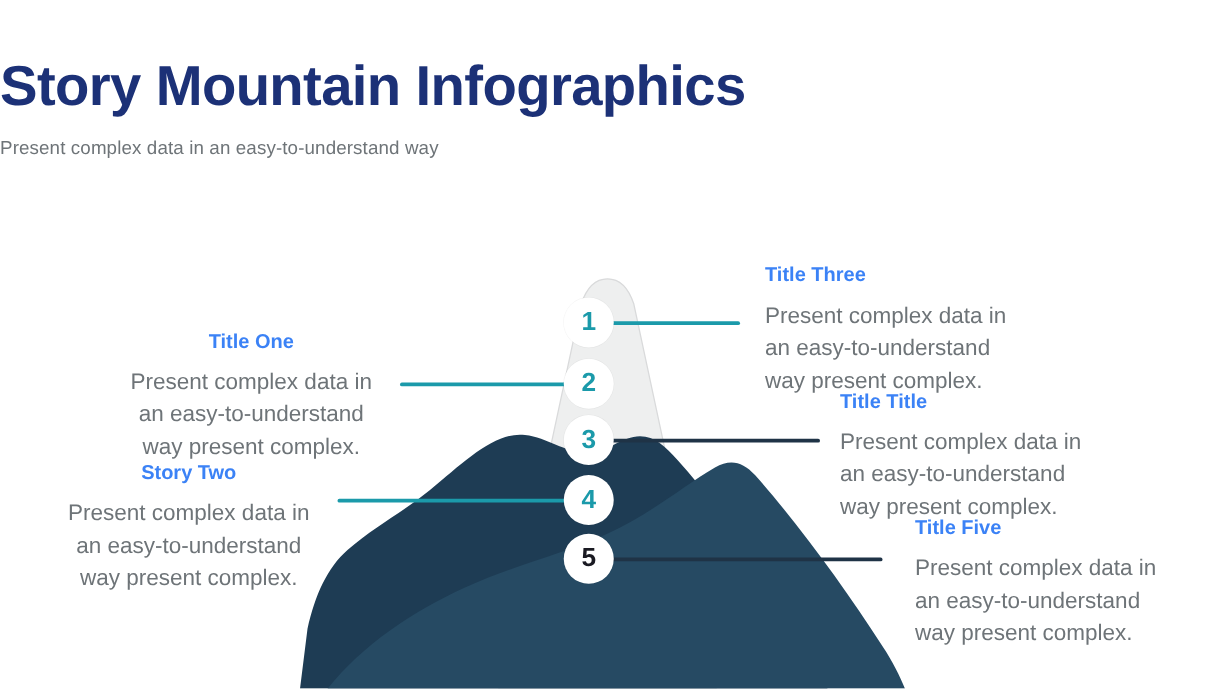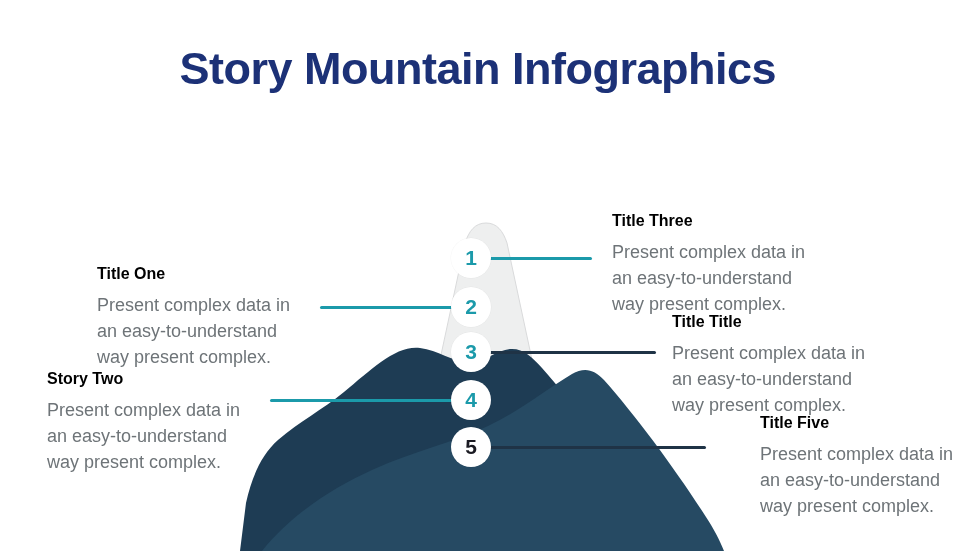--- a/index.html
+++ b/index.html
@@ -17,21 +17,21 @@
     background: #ffffff;
     overflow: hidden;
   }
 
   
   #header {
     position: absolute;
     top: 44px;
     left: 0;
     width: 776px;
-    text-align: right;
+    text-align: left;
   }
   #slide-title {
     font-size: 45px;
     font-weight: bold;
     color: #1c3177;
     letter-spacing: -0.5px;
     line-height: 1.1;
     margin: 0;
   }
   #slide-subtitle {
@@ -73,39 +73,40 @@
   }
 
   
   .label-block {
     position: absolute;
     width: 210px;
   }
   .label-block .lbl-title {
     font-size: 16px;
     font-weight: bold;
-    color: #000000;
+    color: #3b82f6;
     margin-bottom: 9px;
     line-height: 1.2;
   }
   .label-block .lbl-body {
     font-size: 18px;
     color: #6e7478;
     line-height: 1.45;
   }
-  .align-right { text-align: left; }
+  .align-right { text-align: center; }
   .align-left  { text-align: left; }
 </style>
 </head>
 <body>
 
 <div id="slide">
 
   <div id="header">
     <div id="slide-title">Story Mountain Infographics</div>
+    <div id="slide-subtitle">Present complex data in an easy-to-understand way</div>
   </div>
 
   <svg id="mountain-art" viewBox="0 0 980 551">
 
     <path fill="#eeefef" stroke="#d9dadb" stroke-width="1" d="M 486 223
              C 497 223, 503 231, 507 243
              L 573 551
              L 399 551
              L 465 243
              C 469 231, 475 223, 486 223 Z"></path>
@@ -173,18 +174,18 @@
   <div class="label-block align-left" style="left:612px; top:211px; width:208px;">
     <div class="lbl-title">Title Three</div>
     <div class="lbl-body">Present complex data in an easy-to-understand way present complex.</div>
   </div>
 
   <div class="label-block align-left" style="left:672px; top:312px; width:208px;">
     <div class="lbl-title">Title Title</div>
     <div class="lbl-body">Present complex data in an easy-to-understand way present complex.</div>
   </div>
 
-  <div class="label-block align-left" style="left:732px; top:413px; width:208px;margin-left:28px;">
+  <div class="label-block align-left" style="left:732px; top:413px; width:208px;">
     <div class="lbl-title">Title Five</div>
     <div class="lbl-body">Present complex data in an easy-to-understand way present complex.</div>
   </div>
 
 </div>
 
 </body></html>

